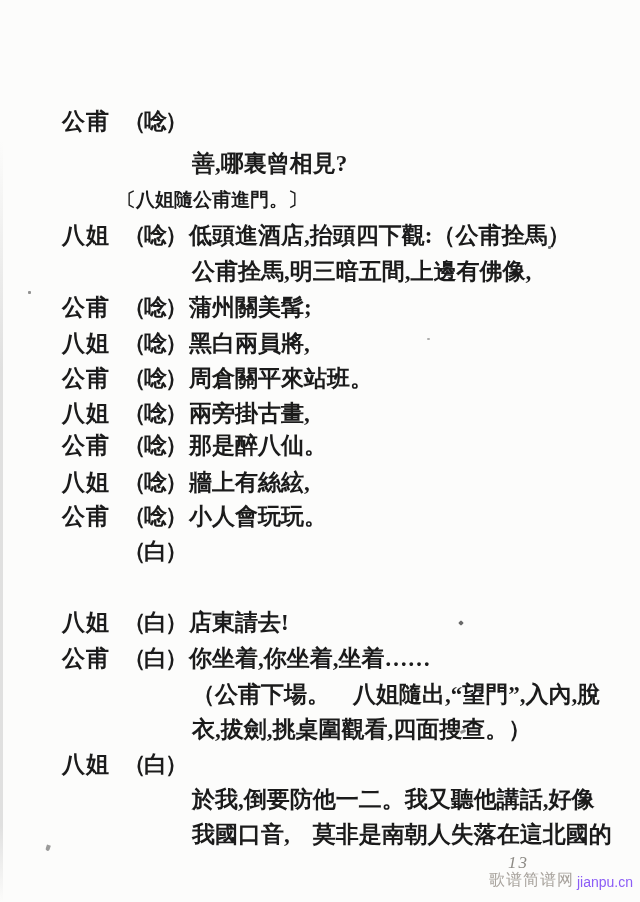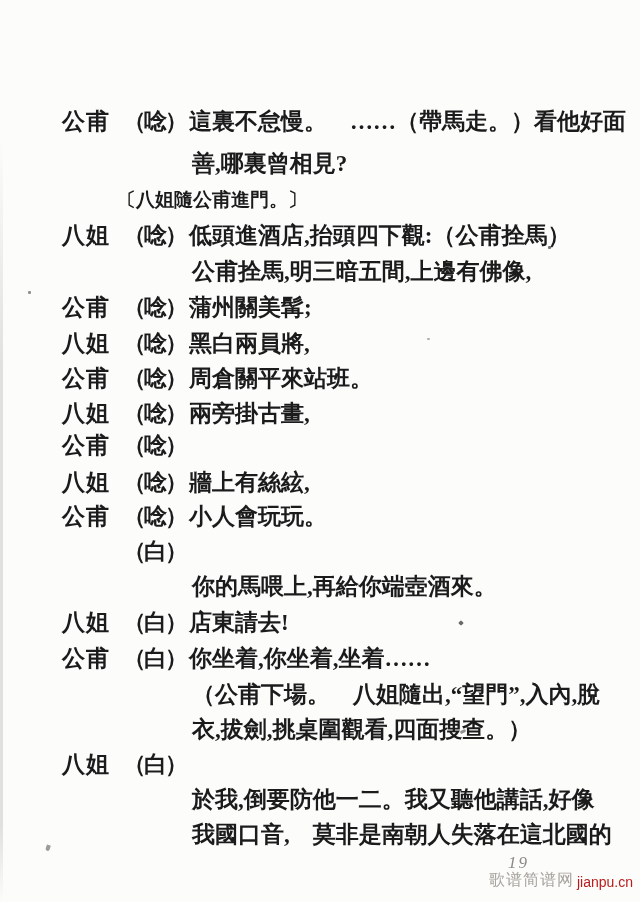--- a/index.html
+++ b/index.html
@@ -23,42 +23,41 @@
   .pagenum{
     position:absolute;left:508px;top:853px;font-size:17px;font-style:italic;
     color:#8d8a85;letter-spacing:2px;font-weight:400;
   }
   .wm-cn{
     position:absolute;left:489px;top:870px;font-size:16px;
     color:#a8a39d;letter-spacing:1px;font-weight:400;
   }
   .wm-url{
     position:absolute;left:577px;top:874px;font-size:14px;
-    color:#b91c1c;font-weight:400;
+    color:#8b5cf6;font-weight:400;
     font-family:"Liberation Sans","DejaVu Sans",sans-serif;
   }
   
   .speck{position:absolute;background:#3a3a3a;border-radius:1px;}
   .sp1{left:28px;top:291px;width:3px;height:3px;opacity:.55;}
   .sp2{left:548px;top:246px;width:3px;height:3px;opacity:.7;}
   .sp3{left:427px;top:338px;width:3px;height:2px;opacity:.4;}
   .sp4{left:459px;top:621px;width:4px;height:4px;opacity:.75;transform:rotate(45deg);}
   .sp5{left:460px;top:730px;width:6px;height:3px;opacity:.55;transform:rotate(-25deg);border-radius:2px;}
   .sp6{left:46px;top:845px;width:4px;height:6px;opacity:.5;transform:rotate(18deg);border-radius:0 0 2px 2px;}
 </style>
 </head>
 <body>
 
 <div class="page">
   <div class="edge-shade"></div>
 
   <div class="line" style="top:106px">
     <span class="speaker">公甫</span>
     <span class="tag">（唸）</span>
-    <span class="text">這裏不怠慢。　……（帶馬走。）看他好面</span>
   </div>
   <div class="line stage" style="top:184px">
     <span class="text">〔八姐隨公甫進門。〕</span>
   </div>
   <div class="line cont" style="top:148px">
     <span class="text">善,哪裏曾相見?</span>
   </div>
   <div class="line" style="top:220px">
     <span class="speaker">八姐</span>
     <span class="tag">（唸）</span>
@@ -83,36 +82,34 @@
     <span class="text">周倉關平來站班。</span>
   </div>
   <div class="line" style="top:398px">
     <span class="speaker">八姐</span>
     <span class="tag">（唸）</span>
     <span class="text">兩旁掛古畫,</span>
   </div>
   <div class="line" style="top:430px">
     <span class="speaker">公甫</span>
     <span class="tag">（唸）</span>
+    <span class="text">那是醉八仙。</span>
   </div>
   <div class="line" style="top:467px">
     <span class="speaker">八姐</span>
     <span class="tag">（唸）</span>
     <span class="text">牆上有絲絃,</span>
   </div>
   <div class="line" style="top:501px">
     <span class="speaker">公甫</span>
     <span class="tag">（唸）</span>
     <span class="text">小人會玩玩。</span>
   </div>
   <div class="line" style="top:536px">
     <span class="tag">（白）</span>
-  </div>
-  <div class="line cont" style="top:571px">
-    <span class="text">你的馬喂上,再給你端壺酒來。</span>
   </div>
   <div class="line" style="top:607px">
     <span class="speaker">八姐</span>
     <span class="tag">（白）</span>
     <span class="text">店東請去!</span>
   </div>
   <div class="line" style="top:643px">
     <span class="speaker">公甫</span>
     <span class="tag">（白）</span>
     <span class="text">你坐着,你坐着,坐着……</span>
@@ -134,16 +131,16 @@
     <span class="text">於我,倒要防他一二。我又聽他講話,好像</span>
   </div>
 
   <div class="speck sp1"></div>
   <div class="speck sp2"></div>
   <div class="speck sp3"></div>
   <div class="speck sp4"></div>
   <div class="speck sp5"></div>
   <div class="speck sp6"></div>
 
-  <span class="pagenum">19</span>
+  <span class="pagenum">13</span>
   <span class="wm-cn">歌谱简谱网</span>
   <span class="wm-url">jianpu.cn</span>
 </div>
 
 </body></html>

